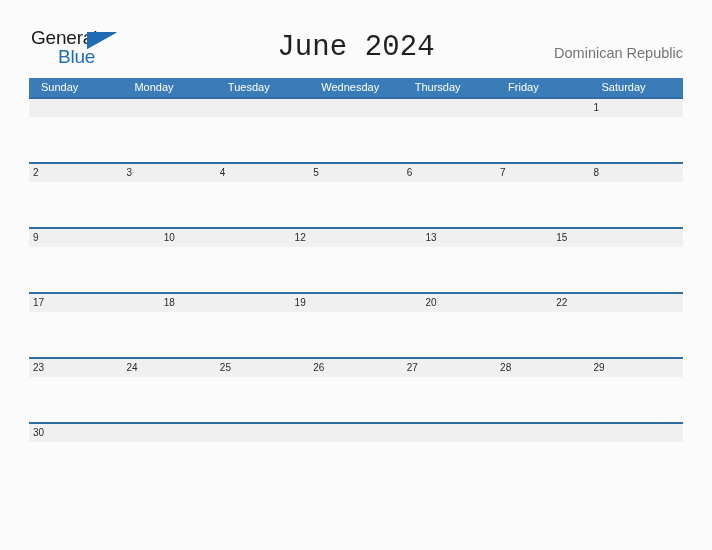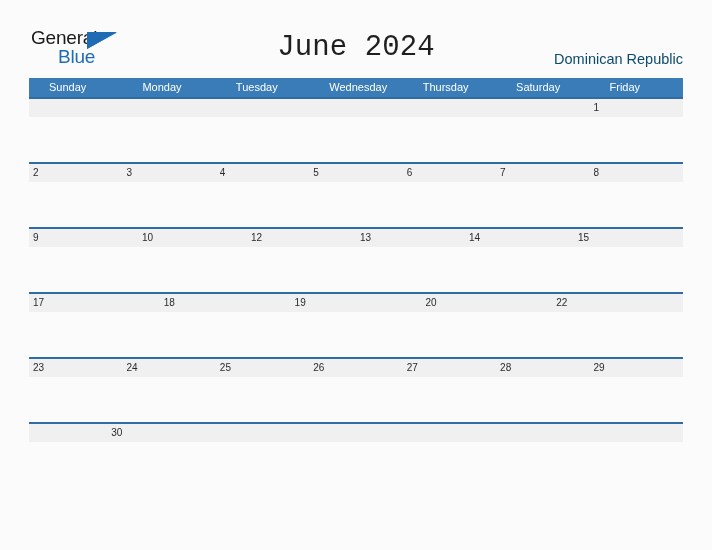--- a/index.html
+++ b/index.html
@@ -77,23 +77,23 @@
     font-size: 29px;
     color: #1f1f1f;
     font-family: Liberation Mono, monospace;
     font-weight: normal;
     letter-spacing: 0.1px;
   }
 
   .cal-region {
     position: absolute;
     right: 29px;
-    top: 51px;
+    top: 45px;
     font-size: 14.5px;
-    color: #0c4a6e;
+    color: #737373;
     font-family: "Liberation Sans", sans-serif;
     white-space: nowrap;
   }
 
   
   .calendar {
     position: absolute;
     left: 29px;
     top: 78px;
     width: 654px;
@@ -103,39 +103,38 @@
     display: flex;
     background: #3a7cb8;
     height: 19px;
   }
   .weekday-cell {
     flex: 1 1 0;
     min-width: 0;
     color: #ffffff;
     font-size: 11px;
     line-height: 19px;
-    padding-left: 20px;
+    padding-left: 12px;
     box-sizing: border-box;
     font-family: "Liberation Sans", sans-serif;
     white-space: nowrap;
     overflow: hidden;
   }
 
   .week-row {
     border-top: 2px solid #2e6da4;
     height: 65px;
     box-sizing: border-box;
     background: #fbfbfb;
   }
   .week-row:first-of-type {
     border-top: none;
   }
   .week-row.last {
     height: 20px;
-    text-align: right;
   }
 
   .date-band {
     display: flex;
     background: #f0f0f0;
     height: 18px;
   }
   .date-cell {
     flex: 1 1 0;
     min-width: 0;
@@ -180,22 +179,22 @@
   </div>
 
   <div class="calendar">
 
     <div class="weekday-row">
       <div class="weekday-cell">Sunday</div>
       <div class="weekday-cell">Monday</div>
       <div class="weekday-cell">Tuesday</div>
       <div class="weekday-cell">Wednesday</div>
       <div class="weekday-cell">Thursday</div>
+      <div class="weekday-cell">Friday</div>
       <div class="weekday-cell">Saturday</div>
-      <div class="weekday-cell">Friday</div>
     </div>
 
     <div class="week-row">
       <div class="date-band">
         <div class="date-cell"></div>
         <div class="date-cell"></div>
         <div class="date-cell"></div>
         <div class="date-cell"></div>
         <div class="date-cell"></div>
         <div class="date-cell"></div>
@@ -216,21 +215,20 @@
       </div>
       <div class="day-body"></div>
     </div>
 
     <div class="week-row">
       <div class="date-band">
         <div class="date-cell">9</div>
         <div class="date-cell">10</div>
         <div class="date-cell">12</div>
         <div class="date-cell">13</div>
-        <div class="date-cell">14</div>
         <div class="date-cell">15</div>
       </div>
       <div class="day-body"></div>
     </div>
 
     <div class="week-row">
       <div class="date-band">
         <div class="date-cell">17</div>
         <div class="date-cell">18</div>
         <div class="date-cell">19</div>

